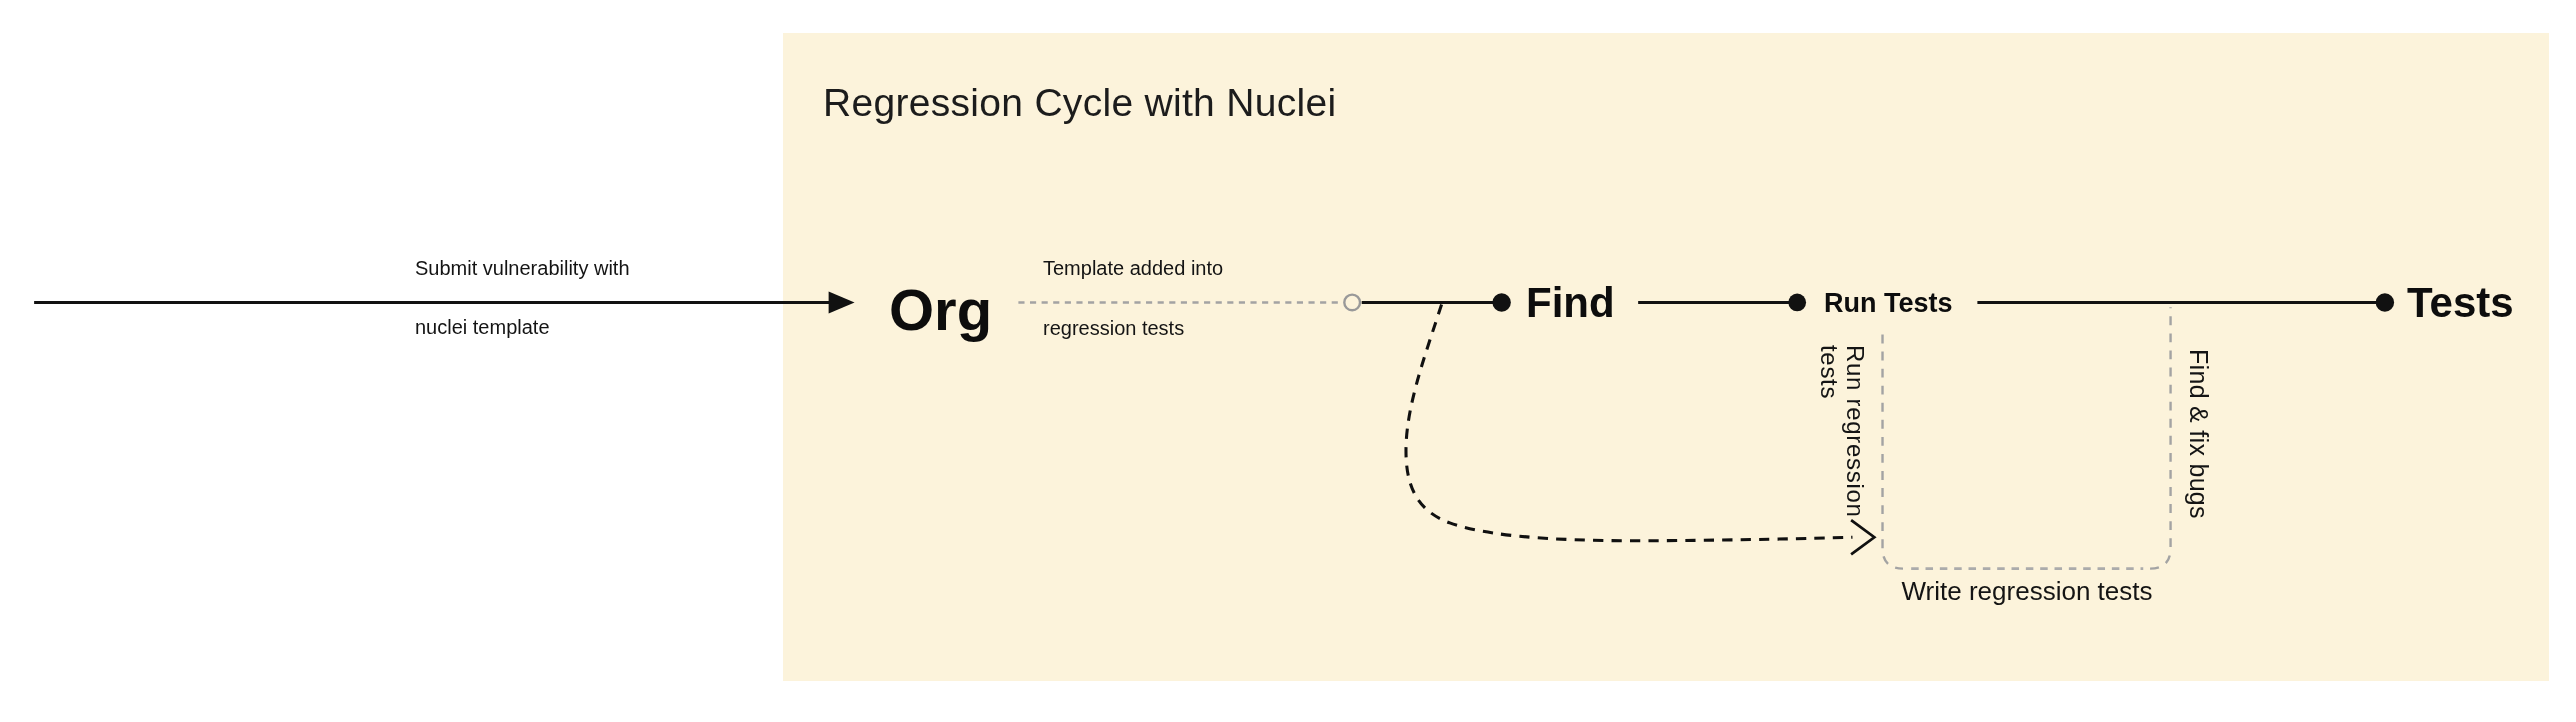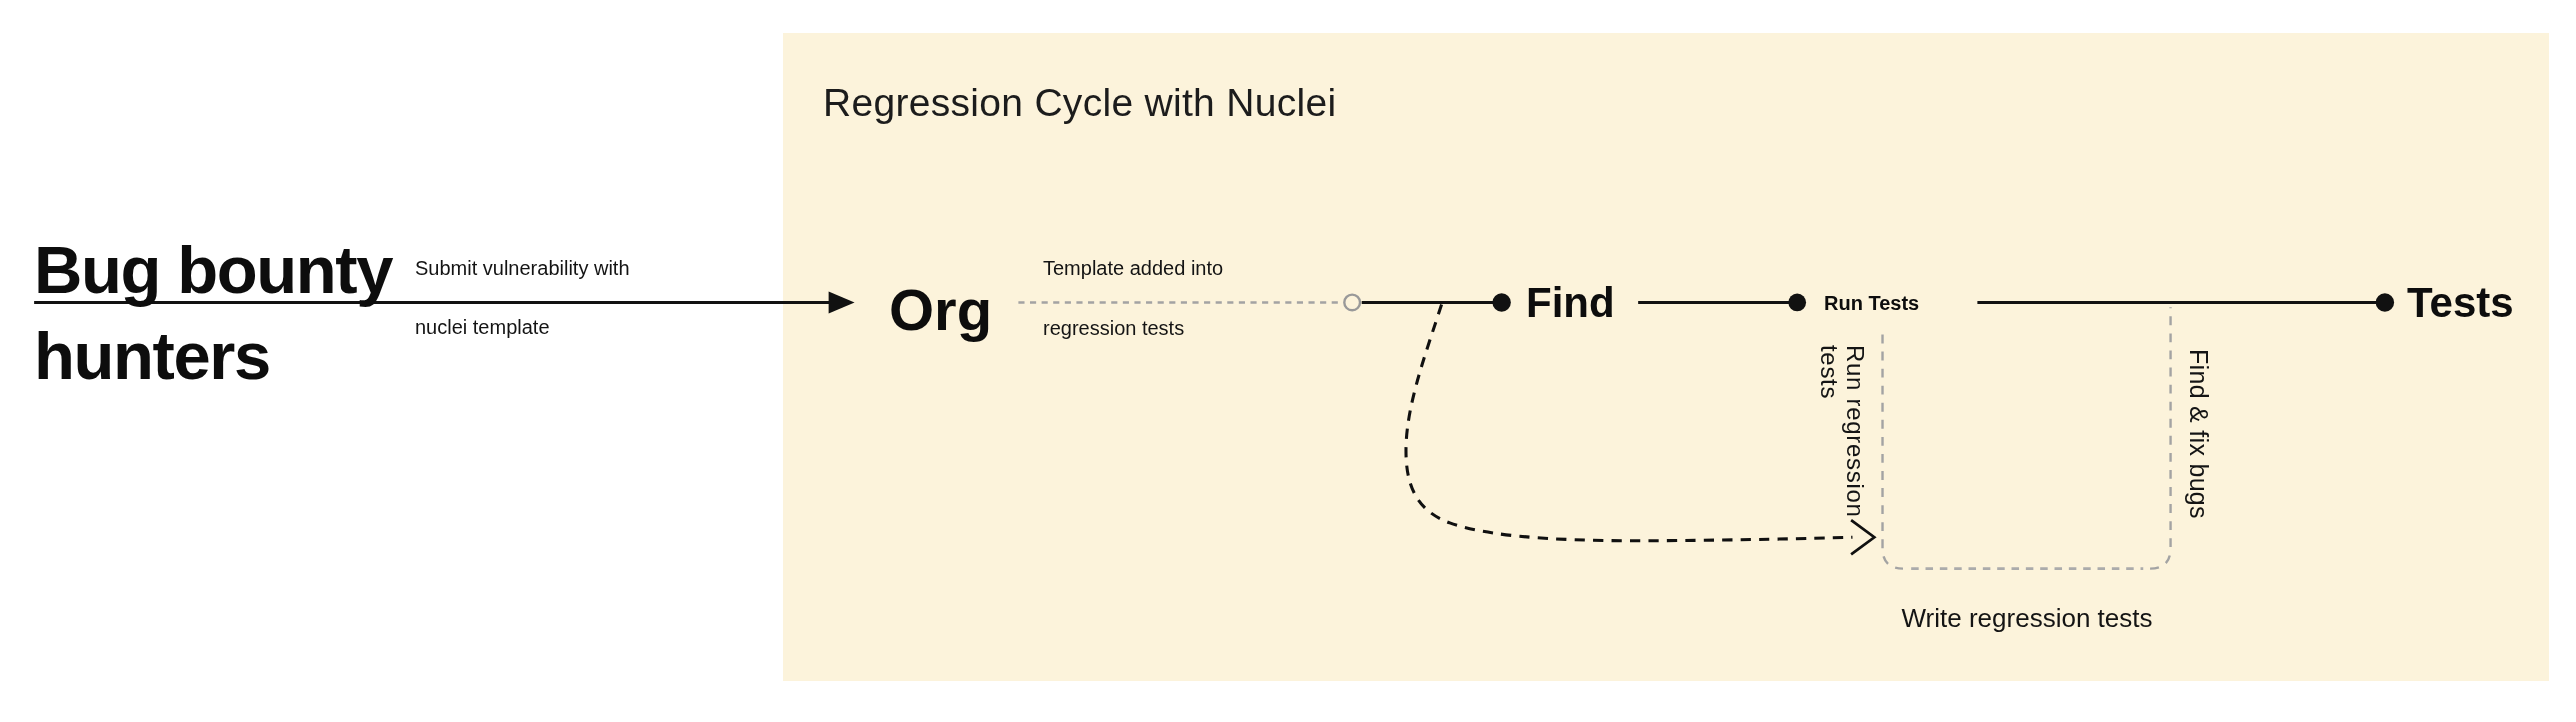--- a/index.html
+++ b/index.html
@@ -43,21 +43,21 @@
 
   .small-label { font-size: 20px; font-weight: 400; color: #141414; }
   .submit-l1 { left: 415px; top: 257px; }
   .submit-l2 { left: 415px; top: 316px; }
   .template-l1 { left: 1043px; top: 257px; }
   .template-l2 { left: 1043px; top: 317px; }
 
   .node-label { font-weight: 700; color: #0d0d0d; top: 304px; transform: translateY(-53%); }
   .org-label  { left: 889px; font-size: 58px; margin-top: 8px; }
   .build-label{ left: 1526px; font-size: 42px; }
-  .runtests-label { left: 1824px; font-size: 20px; }
+  .runtests-label { left: 1824px; font-size: 27px; }
   .ship-label { left: 2407px; font-size: 42px; }
 
   .rotated {
     position: absolute;
     transform: rotate(90deg);
     transform-origin: top left;
     font-weight: 400; color: #141414;
   }
   .run-regression {
     left: 1868px; top: 345px;
@@ -66,21 +66,20 @@
   .find-fix {
     left: 2213px; top: 349px;
     font-size: 25px; line-height: 29px; letter-spacing: 0.3px;
   }
 
   .write-tests {
     left: 1883px; top: 576px; width: 288px;
     text-align: center;
     font-size: 26px; font-weight: 400; color: #141414;
     white-space: nowrap;
-    margin-top: 27px;
   }
 </style>
 </head>
 <body>
 
 <div id="canvas">
 
   <div class="panel"></div>
 
   <svg class="overlay" viewBox="0 0 3774 1059">
@@ -106,24 +105,20 @@
     <path d="M 2112 446
              C 2088 520, 2062 590, 2060 652
              C 2058 712, 2076 748, 2124 766
              C 2190 790, 2320 793, 2440 792
              C 2550 791, 2650 789, 2714 787" fill="none" stroke="#101010" stroke-width="4.5" stroke-dasharray="15 12"></path>
     <path d="M 2712 762 L 2746 787 L 2712 812" fill="none" stroke="#101010" stroke-width="4"></path>
   </svg>
 
   <div class="txt title">Regression Cycle with Nuclei</div>
 
-  <div class="txt headline">
-    <div>Bug bounty</div>
-    <div>hunters</div>
-  </div>
 
   <div class="txt small-label submit-l1">Submit vulnerability with</div>
   <div class="txt small-label submit-l2">nuclei template</div>
 
   <div class="txt node-label org-label">Org</div>
 
   <div class="txt small-label template-l1">Template added into</div>
   <div class="txt small-label template-l2">regression tests</div>
 
   <div class="txt node-label build-label">Find</div>

